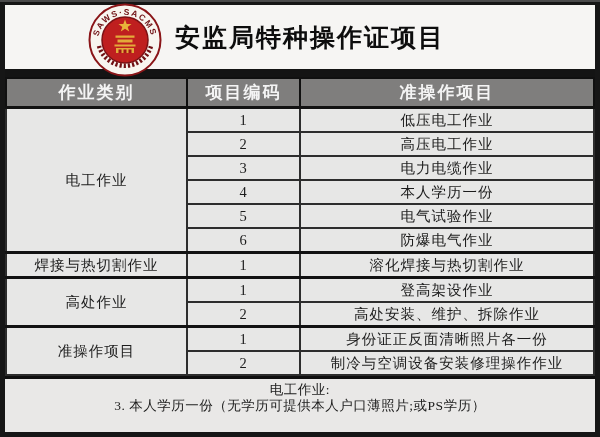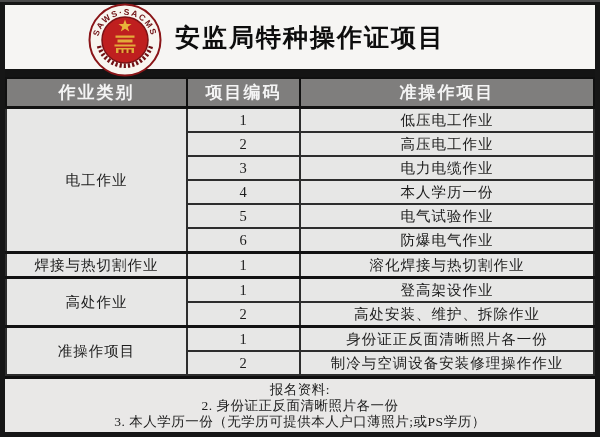--- a/index.html
+++ b/index.html
@@ -177,18 +177,17 @@
         <td>身份证正反面清晰照片各一份</td>
       </tr>
       <tr>
         <td>2</td>
         <td>制冷与空调设备安装修理操作作业</td>
       </tr>
     </tbody>
   </table>
 
   <div class="footer-notes">
-    <div>报名资料:</div>
-    <div>2. 身份证正反面清晰照片各一份</div>
+    <div>电工作业:</div>
     <div>3. 本人学历一份（无学历可提供本人户口薄照片;或PS学历）</div>
   </div>
 
 </div>
 
 </body></html>

